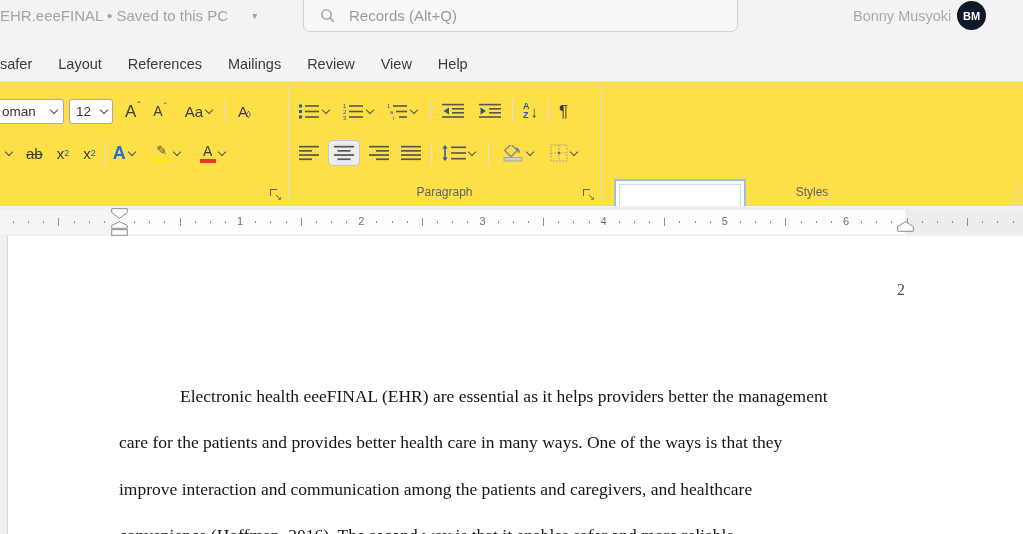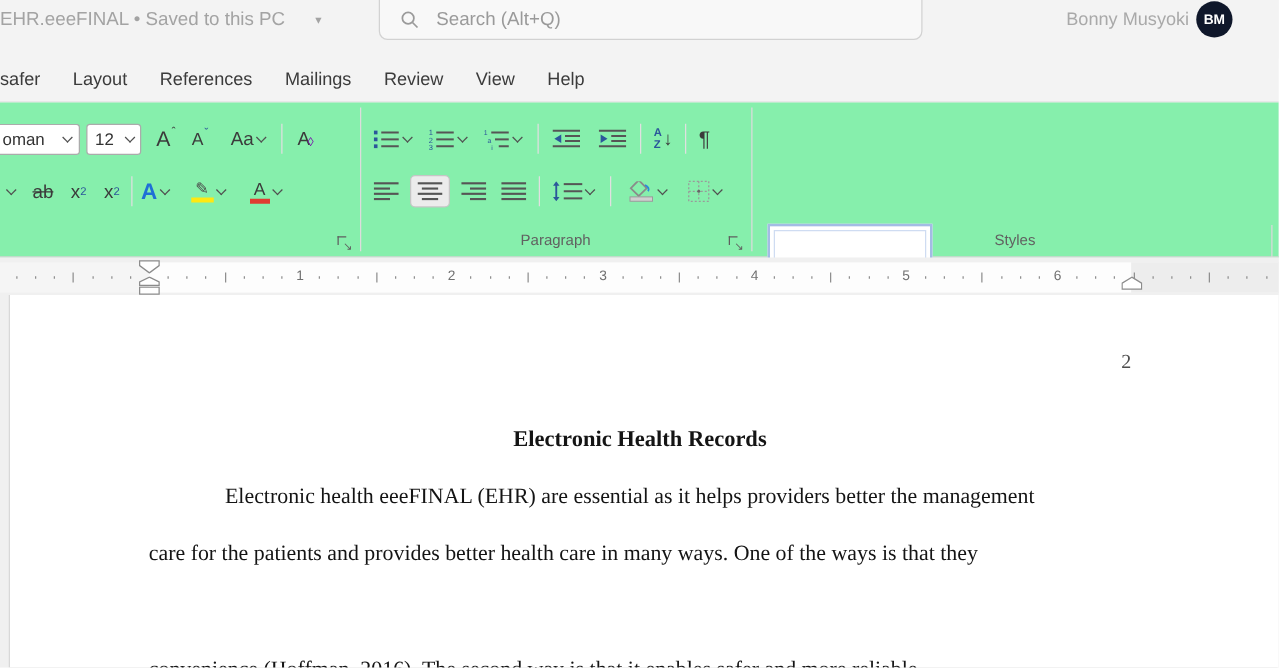--- a/index.html
+++ b/index.html
@@ -14,21 +14,21 @@
       border-radius:7px;box-sizing:border-box;display:flex;align-items:flex-end;}
   #search-inner{display:flex;align-items:center;gap:13px;padding:0 0 7px 16px;color:#9a9a9a;font-size:15px;}
   #user-name{left:853px;top:8px;color:#a9a9a9;font-size:14.5px;white-space:nowrap;}
   #avatar{left:957px;top:1px;width:29px;height:29px;border-radius:50%;color:#fff;font-size:11px;font-weight:bold;
       display:flex;align-items:center;justify-content:center;}
   
   #tabs-row{left:0;top:47px;width:1023px;height:35px;display:flex;align-items:center;column-gap:26px;
       border-bottom:1px solid #e3e3e3;box-sizing:border-box;}
   .tab{font-size:14.5px;color:#3b3b3b;white-space:nowrap;}
   
-  #ribbon{left:0;top:82px;width:1023px;height:124px;background:#86efac;border-bottom:1px solid #d5d5d5;box-sizing:border-box;}
+  #ribbon{left:0;top:82px;width:1023px;height:124px;background:#fde047;border-bottom:1px solid #d5d5d5;box-sizing:border-box;}
   .group-divider{position:absolute;top:4px;width:1px;height:115px;background:#dcdcdc;}
   .vdiv{width:1px;height:24px;background:#e0e0e0;margin:0 4px;}
   .grp-label{position:absolute;top:103px;font-size:12px;color:#616161;text-align:center;}
   .launcher{position:absolute;top:107px;width:11px;height:11px;cursor:pointer;}
   .launcher .c{position:absolute;left:0;top:0;width:6px;height:6px;border-left:1.4px solid #5f5f5f;border-top:1.4px solid #5f5f5f;}
   .launcher .a{position:absolute;right:-1px;bottom:-2px;font-size:9px;color:#5f5f5f;line-height:1;}
   .row{position:absolute;display:flex;align-items:center;}
   .btn{display:flex;align-items:center;justify-content:center;border-radius:3px;padding:2px 3px;}
   .chev{width:5px;height:5px;border-right:1.3px solid #505050;border-bottom:1.3px solid #505050;
         transform:rotate(45deg);margin:-2px 2px 0 3px;flex:0 0 auto;}
@@ -66,21 +66,21 @@
     <div id="doc-title" class="abs">
       <span>EHR.eeeFINAL • Saved to this PC</span>
       <span class="caret">▾</span>
     </div>
     <div id="search-box" class="abs">
       <div id="search-inner">
         <svg width="16" height="16" viewBox="0 0 16 16">
           <circle cx="6.5" cy="6.5" r="4.6" fill="none" stroke="#9a9a9a" stroke-width="1.4"></circle>
           <line x1="10" y1="10" x2="14" y2="14" stroke="#9a9a9a" stroke-width="1.4"></line>
         </svg>
-        <span>Search (Alt+Q)</span>
+        <span>Records (Alt+Q)</span>
       </div>
     </div>
     <div id="user-name" class="abs">Bonny Musyoki</div>
     <div id="avatar" class="abs" title="Bonny Musyoki" style="background: #0f172a;">BM</div>
   </div>
 
   <div id="tabs-row" class="abs">
     <span class="tab">safer</span>
     <span class="tab">Layout</span>
     <span class="tab">References</span>
@@ -395,20 +395,20 @@
       <svg class="marker" style="left:111px;top:19px;" width="17" height="7" viewBox="0 0 17 7">
         <rect x="0.7" y="0.7" width="15.6" height="5.6" fill="#fff" stroke="#8c8c8c" stroke-width="1"></rect>
       </svg>
       <svg class="marker" style="left:897px;top:11px;" width="17" height="11" viewBox="0 0 17 11">
         <polygon points="8.5,0.7 16.3,5.5 16.3,10.3 0.7,10.3 0.7,5.5" fill="#fff" stroke="#8c8c8c" stroke-width="1"></polygon>
       </svg>
     </div>
 
     <div id="page" class="abs">
       <div id="page-number" class="doc-text">2</div>
-      <div id="doc-heading" class="doc-text">Electronic Health Records</div>
       <div class="doc-text body-line" style="top:150px;padding-left:61px;">Electronic health eeeFINAL (EHR) are essential as it helps providers better the management</div>
       <div class="doc-text body-line" style="top:196px;">care for the patients and provides better health care in many ways. One of the ways is that they</div>
+      <div class="doc-text body-line" style="top:243px;">improve interaction and communication among the patients and caregivers, and healthcare</div>
       <div class="doc-text body-line" style="top:289px;">convenience (Hoffman, 2016). The second way is that it enables safer and more reliable</div>
     </div>
   </div>
 
 </div>
 
 </body></html>

